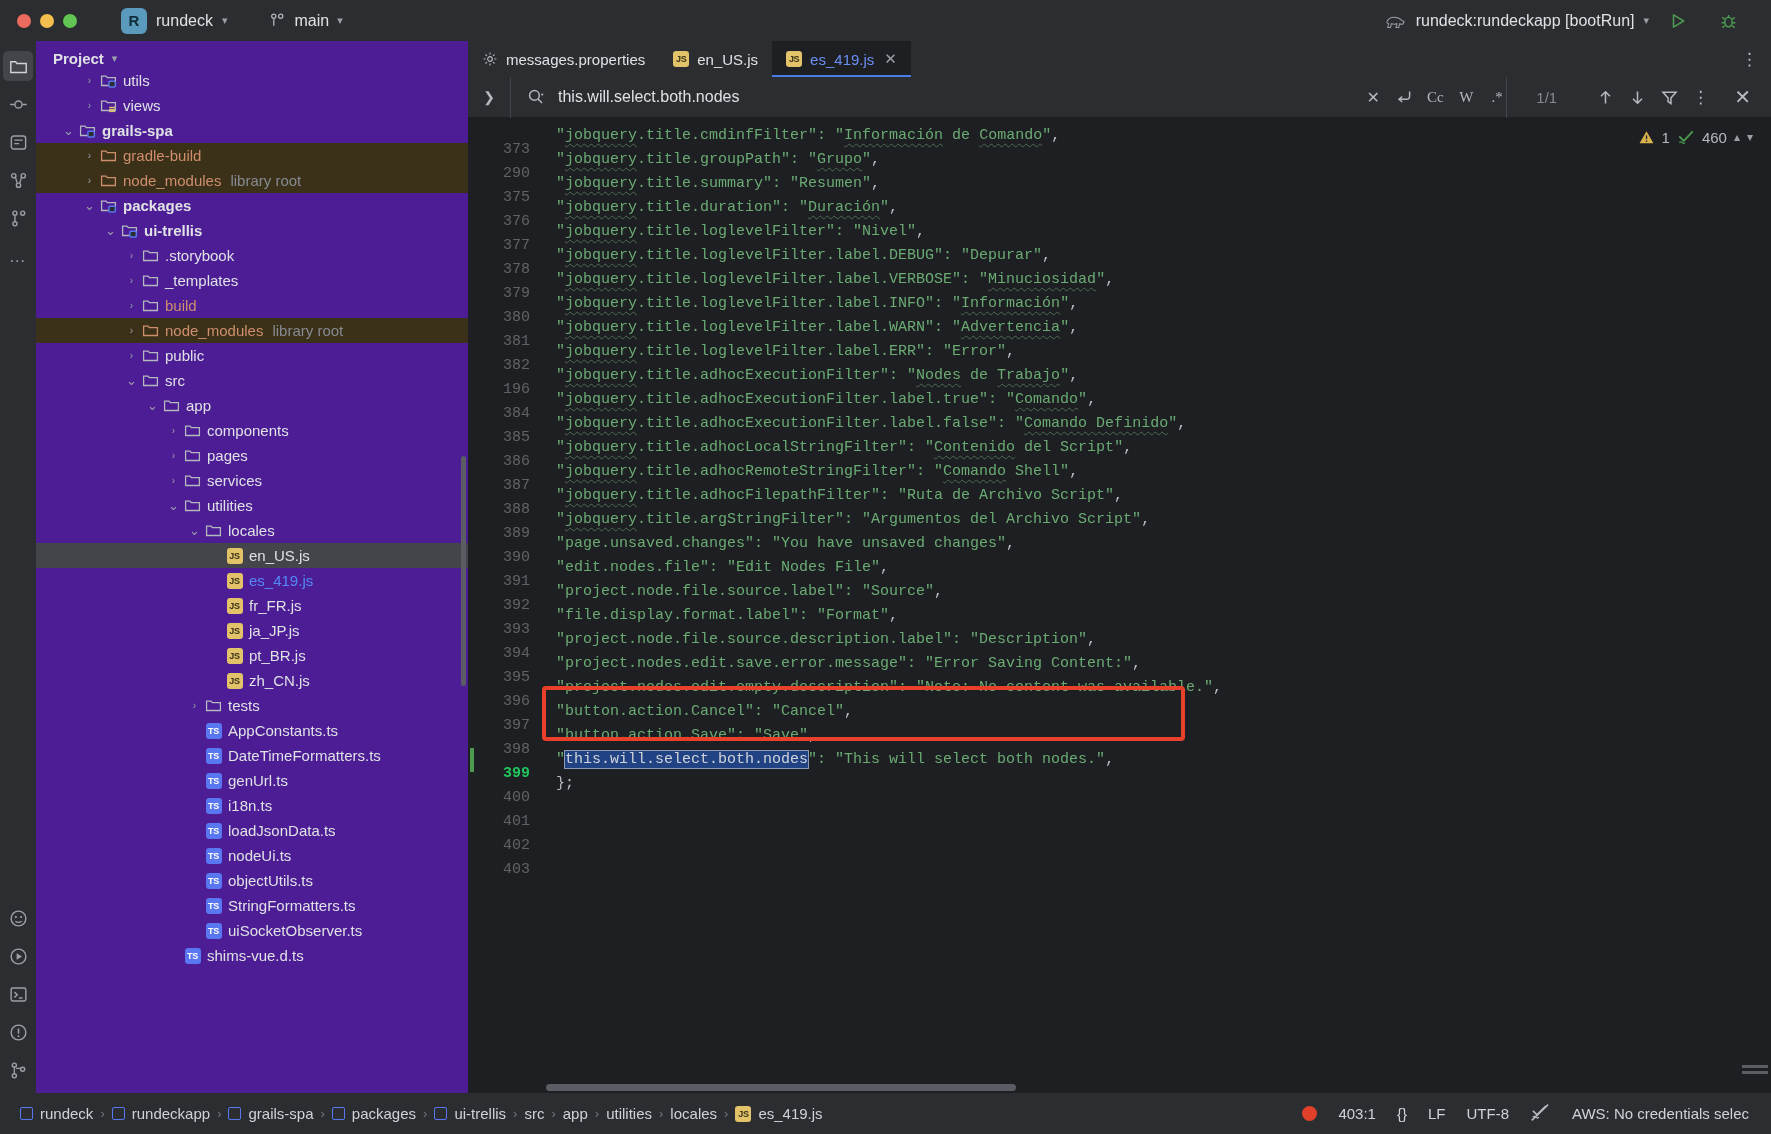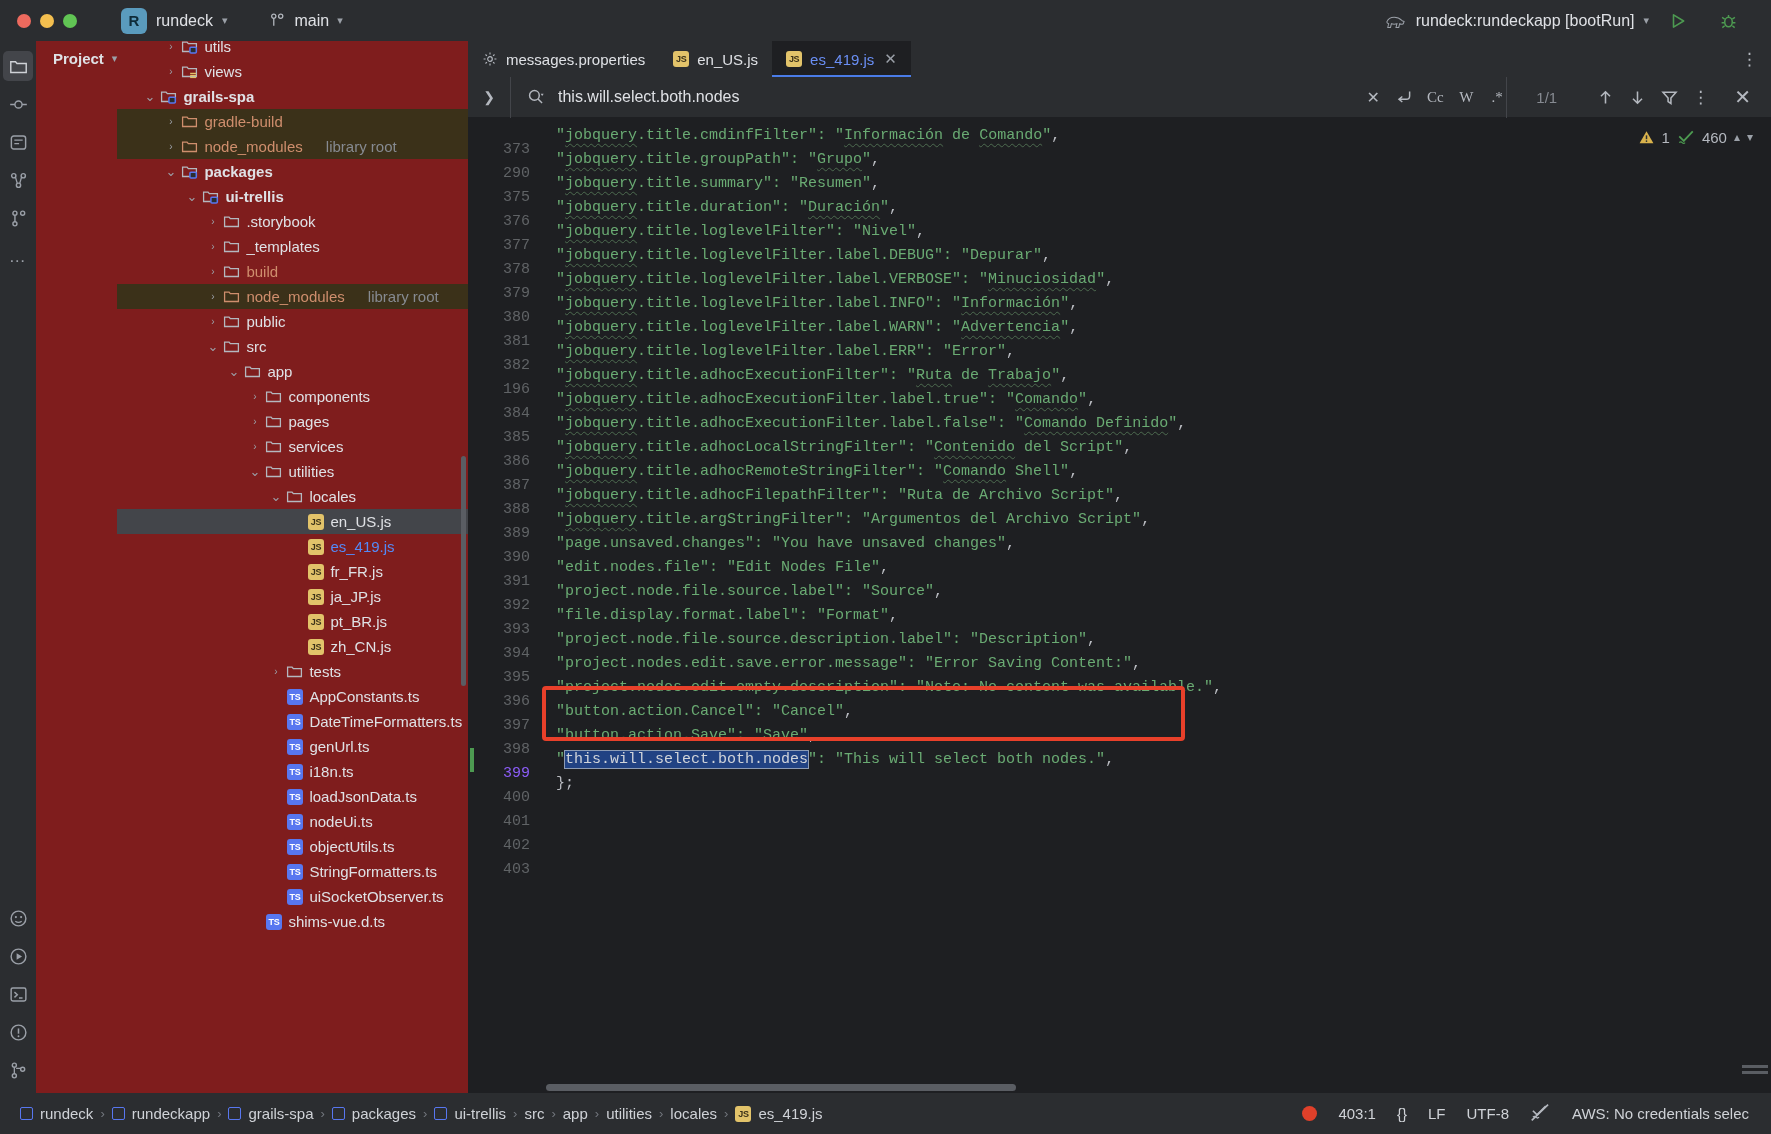--- a/index.html
+++ b/index.html
@@ -49,37 +49,37 @@
   .rail {
     width: 36px; flex: 0 0 36px; background: #2b2d30;
     display: flex; flex-direction: column; align-items: center;
     padding-top: 10px;
   }
   .rail-icon { width: 30px; height: 30px; display: flex; align-items: center; justify-content: center; margin-bottom: 8px; border-radius: 5px; cursor: pointer;}
   .rail-icon.active { background: #43454a; }
   .rail-spacer { flex: 1; }
 
   
-  .project-panel { width: 432px; flex: 0 0 432px; background: #7f1d1d; display: flex; flex-direction: row; position: relative; }
+  .project-panel { width: 432px; flex: 0 0 432px; background: #4c1d95; display: flex; flex-direction: column; position: relative; }
   .panel-head { height: 34px; display: flex; align-items: center; padding-left: 17px; gap: 8px; cursor: pointer;}
   .panel-title { color: #dfe1e5; font-size: 15px; font-weight: bold; }
   .tree { flex: 1; overflow: hidden; position: relative; padding-top: 2px;}
   .row {
     height: 25px; display: flex; align-items: center; position: relative;
     white-space: nowrap; cursor: pointer;
   }
   .row.selected { background: #43454a; }
   .row.excluded { background: #3b3119; }
   .arrow { width: 13px; height: 13px; flex: 0 0 13px; margin-right: 4px; color: #9ba0a8; font-size: 10px; display: flex; align-items: center; justify-content: center;}
   .arrow.empty { color: transparent; }
   .node-label { font-size: 15px; color: #dfe1e5; }
   .node-label.bold { font-weight: bold; }
   .node-label.orange { color: #cf8e6d; }
   .node-label.blue { color: #548af7; }
-  .hint { font-size: 15px; color: #868a91; margin-left: 23px; }
+  .hint { font-size: 15px; color: #868a91; margin-left: 9px; }
   .ficon { width: 17px; height: 17px; flex: 0 0 17px; margin-right: 6px; display: flex; align-items: center; justify-content: center; }
   .badge {
     width: 16px; height: 16px; border-radius: 3px; font-size: 9px; font-weight: bold;
     display: flex; align-items: center; justify-content: center; letter-spacing: -0.3px;
   }
   .badge.js { background: #e2c36a; color: #3b3119; }
   .badge.ts { background: #5877f0; color: #ffffff; }
 
   .panel-scrollbar { position: absolute; right: 2px; top: 415px; width: 5px; height: 230px; border-radius: 3px; background: #5a5d63; }
 
@@ -115,21 +115,21 @@
   .sb-close { padding: 0 20px 0 14px; color: #b4b8bf; font-size: 20px; cursor: pointer; }
 
   
   .code-wrap { flex: 1; display: flex; position: relative; min-height: 0; overflow: hidden; }
   .gutter {
     width: 78px; flex: 0 0 78px; background: #1e1f22;
     font-family: "Liberation Mono", monospace; font-size: 15px;
     color: #606366; text-align: right; padding-top: 20px; position: relative;
   }
   .gutter .gl { height: 24px; line-height: 24px; padding-right: 16px; }
-  .gutter .gl.cur { color: #8b5cf6; font-weight: normal; }
+  .gutter .gl.cur { color: #22c55e; font-weight: bold; }
   .gutter .marker { position: absolute; left: 2px; width: 4px; height: 24px; background: #4d9a51; }
   .codecol { flex: 1; padding-top: 6px; font-family: "Liberation Mono", monospace; font-size: 15px; position: relative; min-width: 0; overflow: hidden;}
   .cl { height: 24px; line-height: 24px; white-space: pre; padding-left: 10px; }
   .k { color: #6aab73; }
   .p { color: #bcbec4; }
   .kw { color: #cf8e6d; }
   .id { color: #c77dbb; font-style: italic;}
   .sp { text-decoration: underline wavy #4d6b50; text-underline-offset: 4px; text-decoration-thickness: 1px;}
   .sel { background: #214283; color: #d0d4da; outline: 1px solid #8d9cb5; }
 
@@ -708,21 +708,21 @@
             <div class="cl"><span class="k">"</span><span class="k sp">jobquery</span><span class="k">.title.cmdinfFilter": "</span><span class="k sp">Información</span><span class="k"> de </span><span class="k sp">Comando</span><span class="k">"</span><span class="p">,</span></div>
             <div class="cl"><span class="k">"</span><span class="k sp">jobquery</span><span class="k">.title.groupPath": "</span><span class="k sp">Grupo</span><span class="k">"</span><span class="p">,</span></div>
             <div class="cl"><span class="k">"</span><span class="k sp">jobquery</span><span class="k">.title.summary": "Resumen"</span><span class="p">,</span></div>
             <div class="cl"><span class="k">"</span><span class="k sp">jobquery</span><span class="k">.title.duration": "</span><span class="k sp">Duración</span><span class="k">"</span><span class="p">,</span></div>
             <div class="cl"><span class="k">"</span><span class="k sp">jobquery</span><span class="k">.title.loglevelFilter": "Nivel"</span><span class="p">,</span></div>
             <div class="cl"><span class="k">"</span><span class="k sp">jobquery</span><span class="k">.title.loglevelFilter.label.DEBUG": "Depurar"</span><span class="p">,</span></div>
             <div class="cl"><span class="k">"</span><span class="k sp">jobquery</span><span class="k">.title.loglevelFilter.label.VERBOSE": "</span><span class="k sp">Minuciosidad</span><span class="k">"</span><span class="p">,</span></div>
             <div class="cl"><span class="k">"</span><span class="k sp">jobquery</span><span class="k">.title.loglevelFilter.label.INFO": "</span><span class="k sp">Información</span><span class="k">"</span><span class="p">,</span></div>
             <div class="cl"><span class="k">"</span><span class="k sp">jobquery</span><span class="k">.title.loglevelFilter.label.WARN": "</span><span class="k sp">Advertencia</span><span class="k">"</span><span class="p">,</span></div>
             <div class="cl"><span class="k">"</span><span class="k sp">jobquery</span><span class="k">.title.loglevelFilter.label.ERR": "Error"</span><span class="p">,</span></div>
-            <div class="cl"><span class="k">"</span><span class="k sp">jobquery</span><span class="k">.title.adhocExecutionFilter": "</span><span class="k sp">Ruta</span><span class="k"> de </span><span class="k sp">Trabajo</span><span class="k">"</span><span class="p">,</span></div>
+            <div class="cl"><span class="k">"</span><span class="k sp">jobquery</span><span class="k">.title.adhocExecutionFilter": "</span><span class="k sp">Nodes</span><span class="k"> de </span><span class="k sp">Trabajo</span><span class="k">"</span><span class="p">,</span></div>
             <div class="cl"><span class="k">"</span><span class="k sp">jobquery</span><span class="k">.title.adhocExecutionFilter.label.true": "</span><span class="k sp">Comando</span><span class="k">"</span><span class="p">,</span></div>
             <div class="cl"><span class="k">"</span><span class="k sp">jobquery</span><span class="k">.title.adhocExecutionFilter.label.false": "</span><span class="k sp">Comando Definido</span><span class="k">"</span><span class="p">,</span></div>
             <div class="cl"><span class="k">"</span><span class="k sp">jobquery</span><span class="k">.title.adhocLocalStringFilter": "</span><span class="k sp">Contenido</span><span class="k"> del Script"</span><span class="p">,</span></div>
             <div class="cl"><span class="k">"</span><span class="k sp">jobquery</span><span class="k">.title.adhocRemoteStringFilter": "</span><span class="k sp">Comando</span><span class="k"> Shell"</span><span class="p">,</span></div>
             <div class="cl"><span class="k">"</span><span class="k sp">jobquery</span><span class="k">.title.adhocFilepathFilter": "Ruta de Archivo Script"</span><span class="p">,</span></div>
             <div class="cl"><span class="k">"</span><span class="k sp">jobquery</span><span class="k">.title.argStringFilter": "Argumentos del Archivo Script"</span><span class="p">,</span></div>
             <div class="cl"><span class="k">"page.unsaved.changes": "You have unsaved changes"</span><span class="p">,</span></div>
             <div class="cl"><span class="k">"edit.nodes.file": "Edit Nodes File"</span><span class="p">,</span></div>
             <div class="cl"><span class="k">"project.node.file.source.label": "Source"</span><span class="p">,</span></div>
             <div class="cl"><span class="k">"file.display.format.label": "Format"</span><span class="p">,</span></div>

